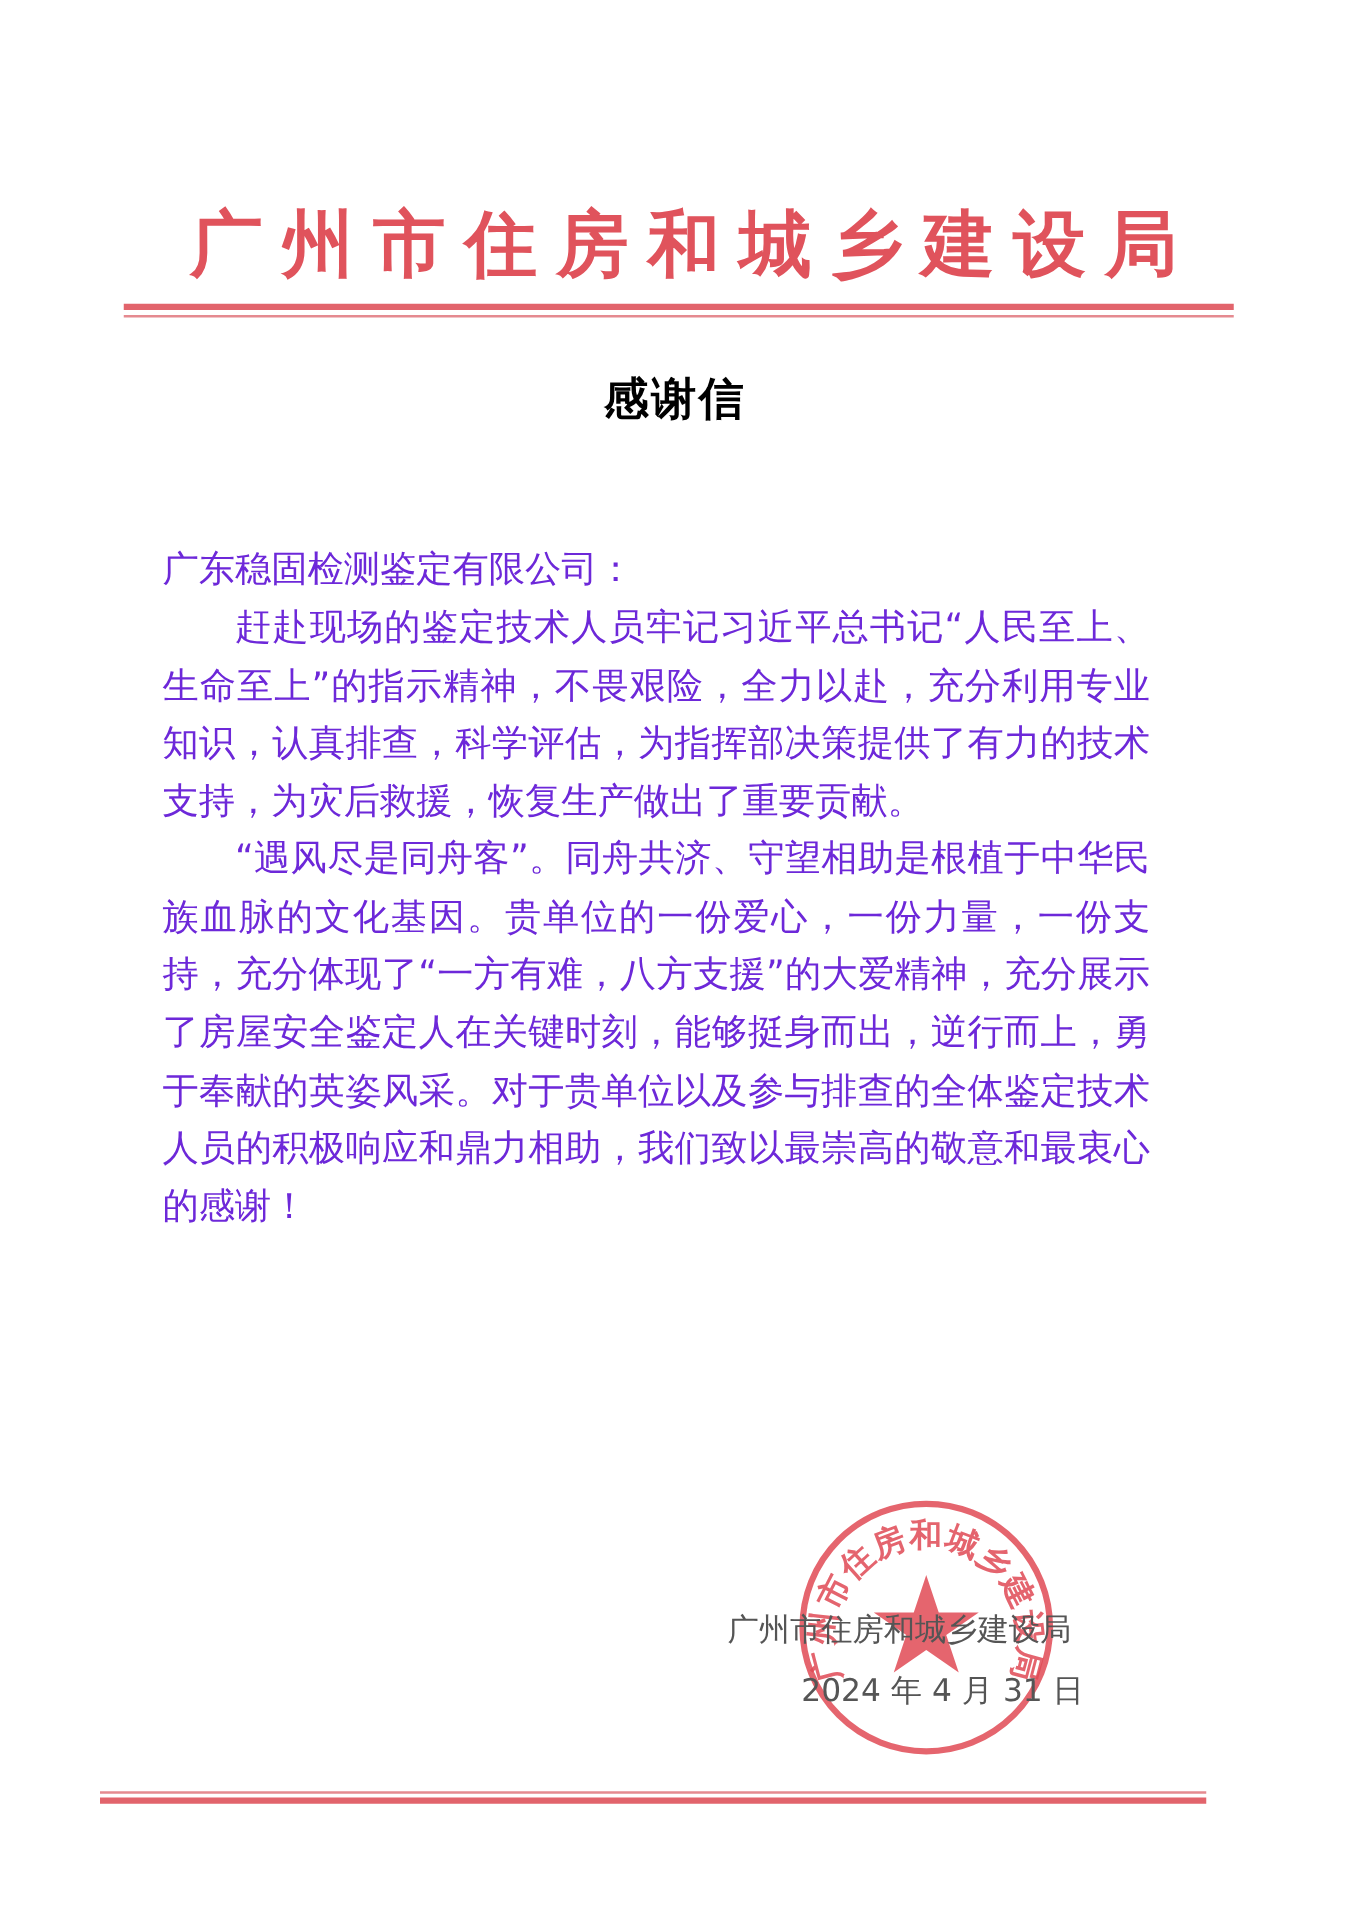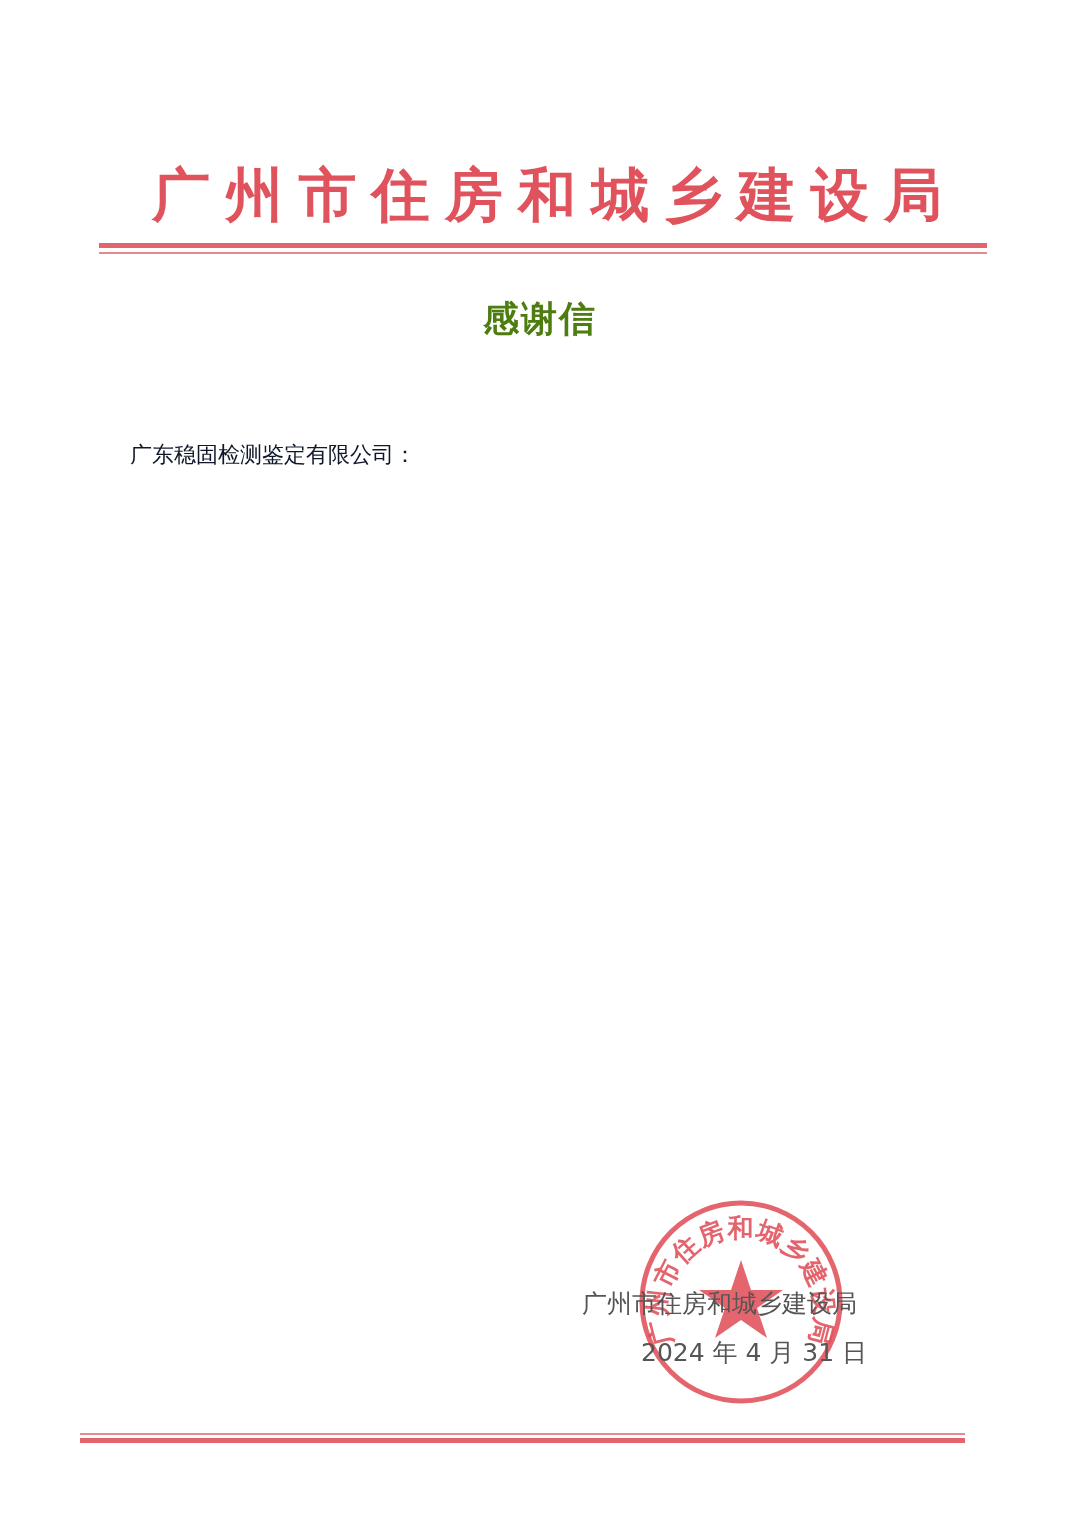--- a/index.html
+++ b/index.html
@@ -6,24 +6,24 @@
   body { width: 1080px; height: 1527px; position: relative; overflow: hidden;
          font-family: "DejaVu Serif", "Liberation Serif", serif; color: #3a3a3a; }
   .letterhead { position: absolute; left: 152px; top: 160px; width: 790px; height: 70px;
                 display: flex; justify-content: space-between; align-items: center;
                 color: #e0535c; font-size: 58px; font-weight: bold; line-height: 70px;
                 font-family: "DejaVu Serif", serif; }
   .letterhead span { display: inline-block; }
   .rule-thick { position: absolute; background: #e2646c; height: 5px; }
   .rule-thin { position: absolute; background: #e58a90; height: 2px; }
   .title { position: absolute; left: 0; width: 1080px; top: 295px; text-align: center;
-           font-size: 36px; font-weight: bold; color: #4d7c0f; letter-spacing: 2px;
+           font-size: 36px; font-weight: bold; color: #000000; letter-spacing: 2px;
            font-family: "DejaVu Sans", sans-serif; }
   .body-text { position: absolute; left: 130px; top: 432px; width: 790px;
-               font-size: 22px; line-height: 46.3px; color: #0f172a;
+               font-size: 29px; line-height: 46.3px; color: #6d28d9;
                font-family: "DejaVu Sans", sans-serif; }
   .body-text p { margin: 0; text-indent: 2em; text-align: justify; }
   .body-text p.salutation { text-indent: 0; }
   .sig { position: absolute; font-size: 25px; color: #555; font-family: "DejaVu Sans", sans-serif; }
   .seal { position: absolute; left: 637px; top: 1198px; width: 208px; height: 208px; }
 </style>
 </head>
 <body>
 
 <div class="letterhead">
@@ -40,20 +40,22 @@
   <span>局</span>
 </div>
 
 <div class="rule-thick" style="left:99px; top:243px; width:888px;"></div>
 <div class="rule-thin" style="left:99px; top:252px; width:888px;"></div>
 
 <div class="title">感谢信</div>
 
 <div class="body-text">
   <p class="salutation">广东稳固检测鉴定有限公司：</p>
+  <p>赶赴现场的鉴定技术人员牢记习近平总书记“人民至上、生命至上”的指示精神，不畏艰险，全力以赴，充分利用专业知识，认真排查，科学评估，为指挥部决策提供了有力的技术支持，为灾后救援，恢复生产做出了重要贡献。</p>
+  <p>“遇风尽是同舟客”。同舟共济、守望相助是根植于中华民族血脉的文化基因。贵单位的一份爱心，一份力量，一份支持，充分体现了“一方有难，八方支援”的大爱精神，充分展示了房屋安全鉴定人在关键时刻，能够挺身而出，逆行而上，勇于奉献的英姿风采。对于贵单位以及参与排查的全体鉴定技术人员的积极响应和鼎力相助，我们致以最崇高的敬意和最衷心的感谢！</p>
 </div>
 
 <svg class="seal" viewBox="0 0 208 208">
   <defs>
     <path id="sealArc" d="M 40 150 A 74 74 0 1 1 168 150"></path>
   </defs>
   <circle cx="104" cy="104" r="99" fill="none" stroke="#e04a55" stroke-width="5" opacity="0.85"></circle>
   <text font-size="26" font-weight="bold" fill="#e04a55" opacity="0.85" font-family="DejaVu Sans, sans-serif" letter-spacing="1">
     <textPath href="#sealArc" startOffset="50%" text-anchor="middle">广州市住房和城乡建设局</textPath>
   </text>

